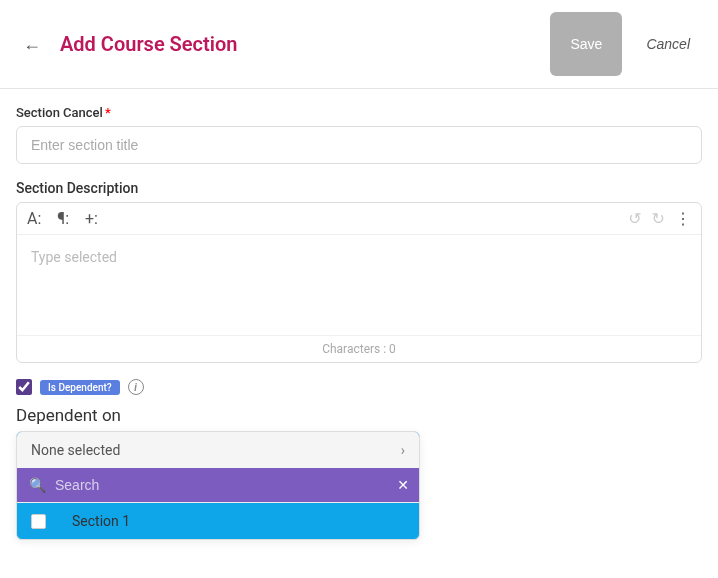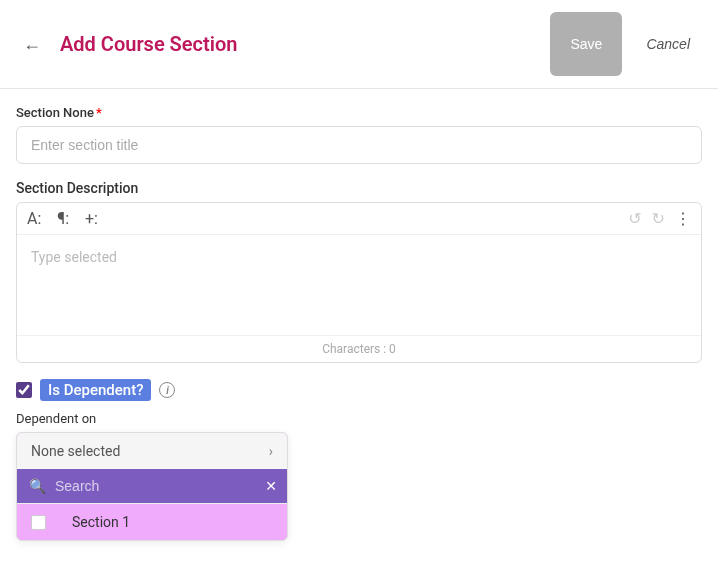--- a/index.html
+++ b/index.html
@@ -147,21 +147,21 @@
       gap: 8px;
       margin-bottom: 10px;
     }
     .dep-checkbox {
       width: 16px;
       height: 16px;
       accent-color: #5a3d8a;
       cursor: pointer;
     }
     .dep-label {
-      font-size: 15px;
+      font-size: 10px;
       font-weight: 500;
       color: #fff;
       background: #5a7fe0;
       padding: 2px 8px;
       border-radius: 3px;
     }
     .info-icon {
       width: 16px;
       height: 16px;
       border-radius: 50%;
@@ -171,31 +171,31 @@
       display: inline-flex;
       align-items: center;
       justify-content: center;
       cursor: pointer;
       font-style: italic;
       font-weight: bold;
     }
 
     
     .dep-on-label {
-      font-size: 13px;
+      font-size: 17px;
       color: #333;
       margin-bottom: 6px;
     }
 
     
     .dropdown-box {
-      width: 272px;
+      width: 404px;
       border: 1px solid #ddd;
       border-radius: 6px;
-      background: #f0abfc;
+      background: #0ea5e9;
       overflow: hidden;
       box-shadow: 0 2px 8px rgba(0,0,0,0.08);
     }
     .dropdown-header {
       display: flex;
       align-items: center;
       justify-content: space-between;
       padding: 10px 14px;
       background: #f5f5f5;
       cursor: pointer;
@@ -267,21 +267,21 @@
   </button>
   <span class="header-title">Add Course Section</span>
   <button class="save-btn">Save</button>
   <button class="cancel-btn">Cancel</button>
 </div>
 
 <div class="content">
 
   
   <div class="field-label">
-    <span>Section None</span><span class="required-star">*</span>
+    <span>Section Cancel</span><span class="required-star">*</span>
   </div>
   <input class="title-input" type="text" placeholder="Enter section title" style="">
 
   
   <div class="desc-label">Section Description</div>
   <div class="editor-box">
     <div class="editor-toolbar">
       <span class="toolbar-icon">A:</span>
       <span class="toolbar-icon">¶:</span>
       <span class="toolbar-icon">+:</span>

